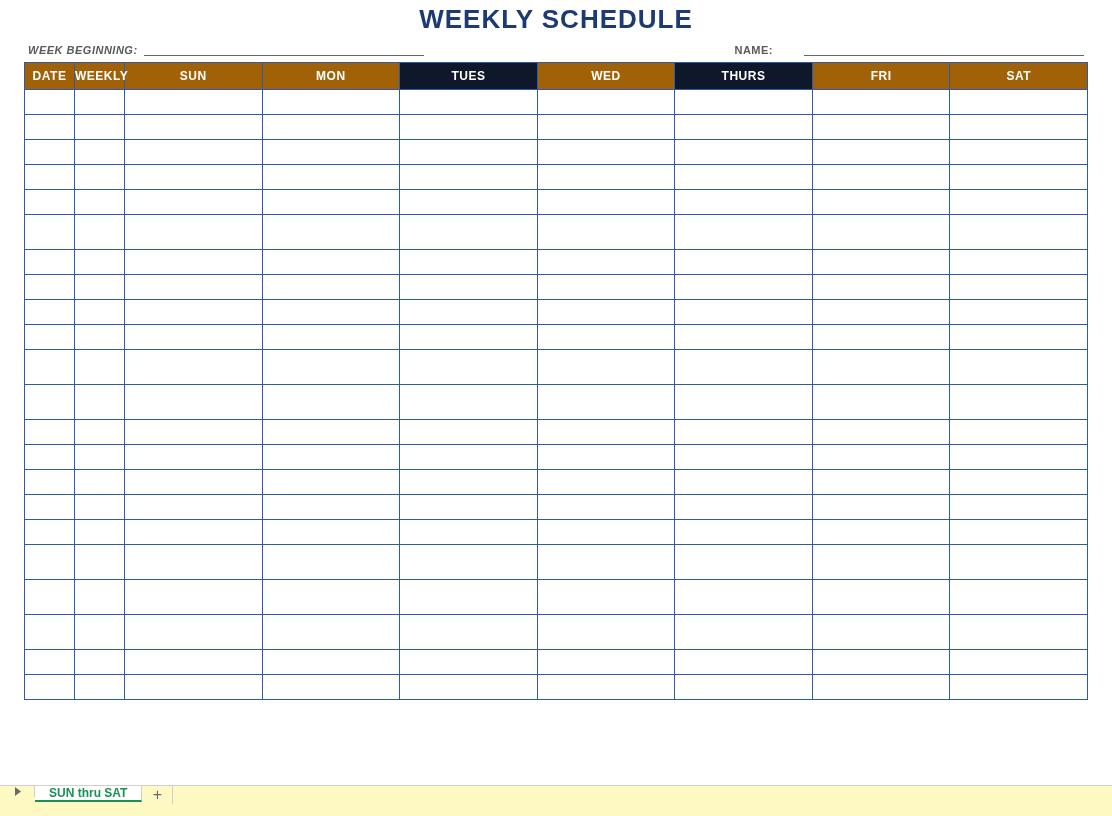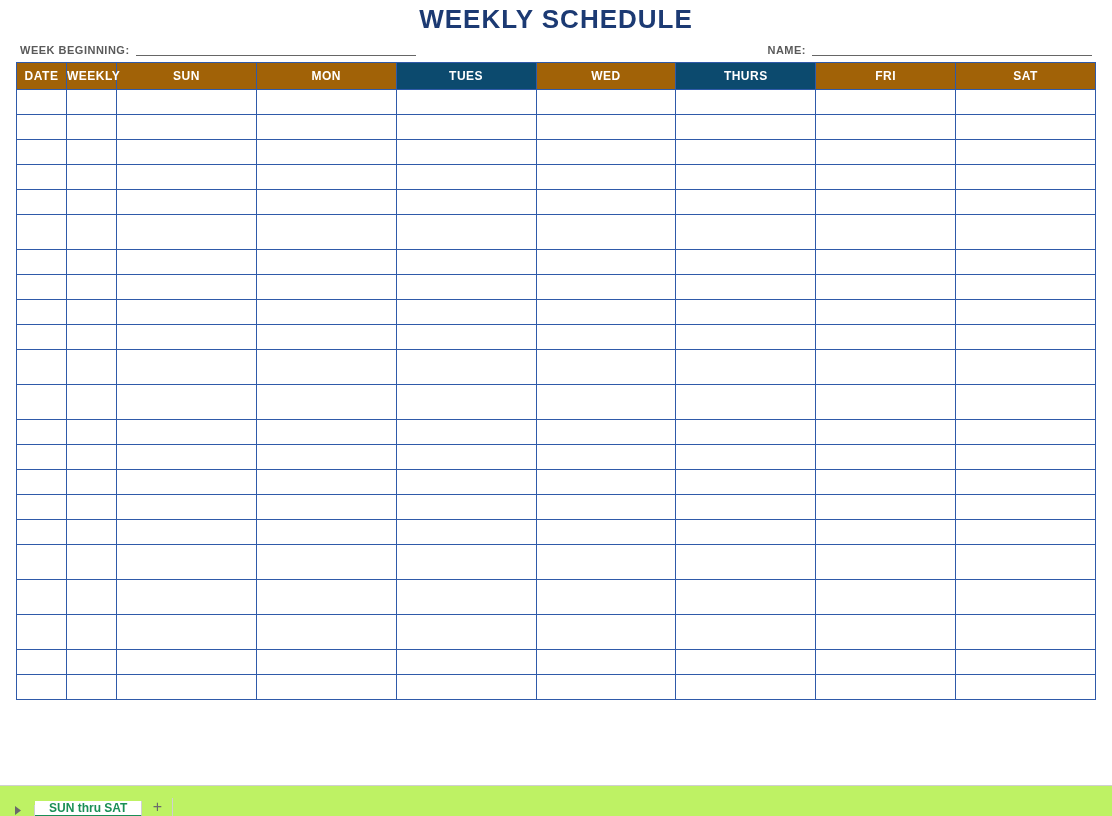--- a/index.html
+++ b/index.html
@@ -11,21 +11,21 @@
     font-family: Arial, Helvetica, sans-serif;
     overflow: hidden;
     position: relative;
   }
   .sheet-area {
     position: absolute;
     top: 0;
     left: 0;
     right: 0;
     bottom: 30px;
-    padding: 0 16px;
+    padding: 0 24px;
     box-sizing: border-box;
     border-radius: 8px;
   }
   .title {
     text-align: center;
     font-size: 26px;
     font-weight: 700;
     color: #1c3a73;
     letter-spacing: 1px;
     margin: 4px 0 6px 0;
@@ -37,26 +37,28 @@
     font-size: 11px;
     color: #5a5a5a;
     font-weight: 600;
     letter-spacing: 0.5px;
     margin: 0 4px 6px 4px;
   }
   .meta-left {
     display: flex;
     align-items: flex-end;
     flex: 0 0 auto;
+    font-style: italic;
   }
   .meta-gap { flex: 1 1 auto; }
   .meta-right {
     display: flex;
     align-items: flex-end;
     flex: 0 0 auto;
+    gap: 25px;
   }
   .meta-label { white-space: nowrap; padding-right: 6px; }
   .meta-line {
     border-bottom: 1px solid #666;
     height: 14px;
   }
   .meta-left .meta-line { width: 280px; }
   .meta-right .meta-line { width: 280px; }
 
   table.schedule {
@@ -71,38 +73,38 @@
     padding: 0;
   }
   table.schedule th {
     color: #fff;
     font-size: 12px;
     font-weight: 700;
     letter-spacing: 0.5px;
     height: 26px;
   }
   th.h-dark  { background: #a16207; }
-  th.h-light { background: #0c4a6e; }
+  th.h-light { background: #0f172a; }
 
   col.c-date  { width: 50px; }
   col.c-hours { width: 50px; }
   col.c-day   { width: auto; }
 
   tr.big td { height: 34px; }
 
   .tab-strip {
     position: absolute;
     left: 0;
     right: 0;
     bottom: 0;
     height: 30px;
-    background: #bef264;
+    background: #fef9c3;
     border-top: 1px solid #d0d0d0;
     display: flex;
-    align-items: flex-end;
+    align-items: flex-start;
     font-size: 12px;
   }
   .tab-nav {
     width: 34px;
     display: flex;
     align-items: center;
     justify-content: center;
     color: #6a6a6a;
     border-right: 1px solid #d0d0d0;
   }

